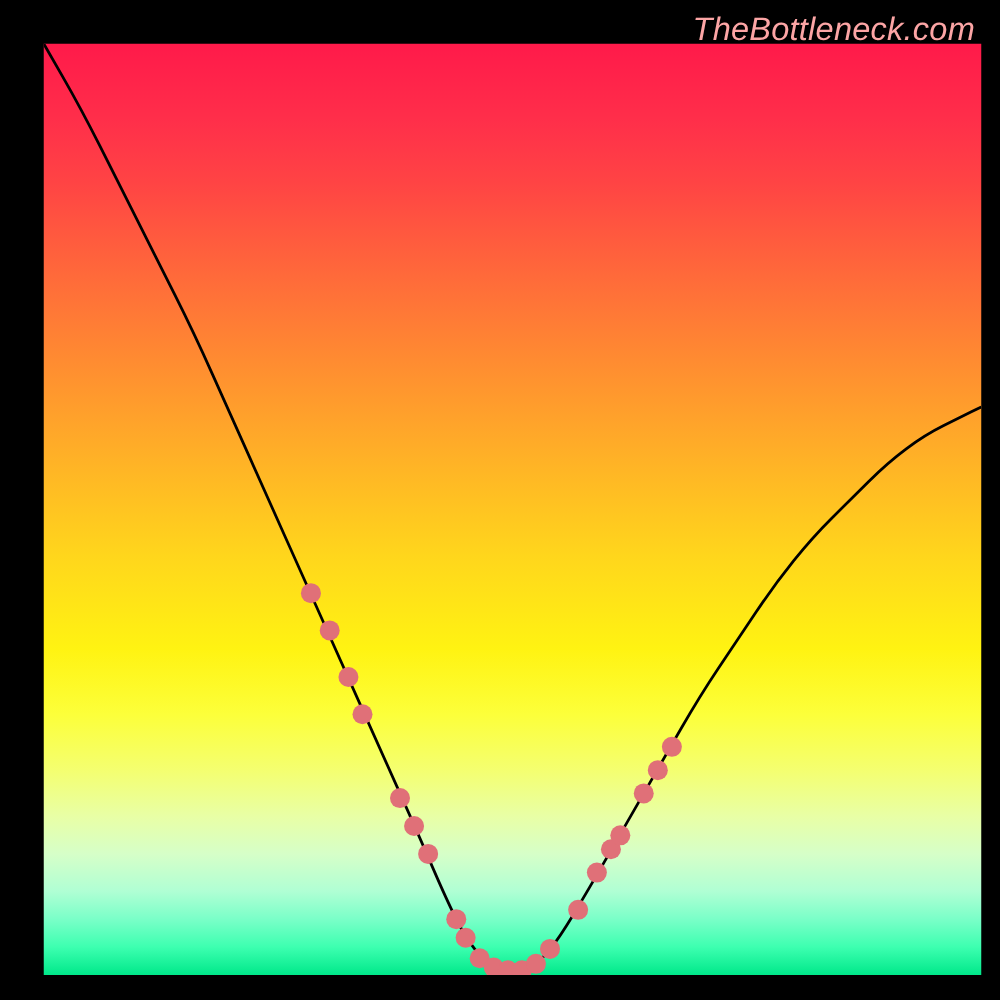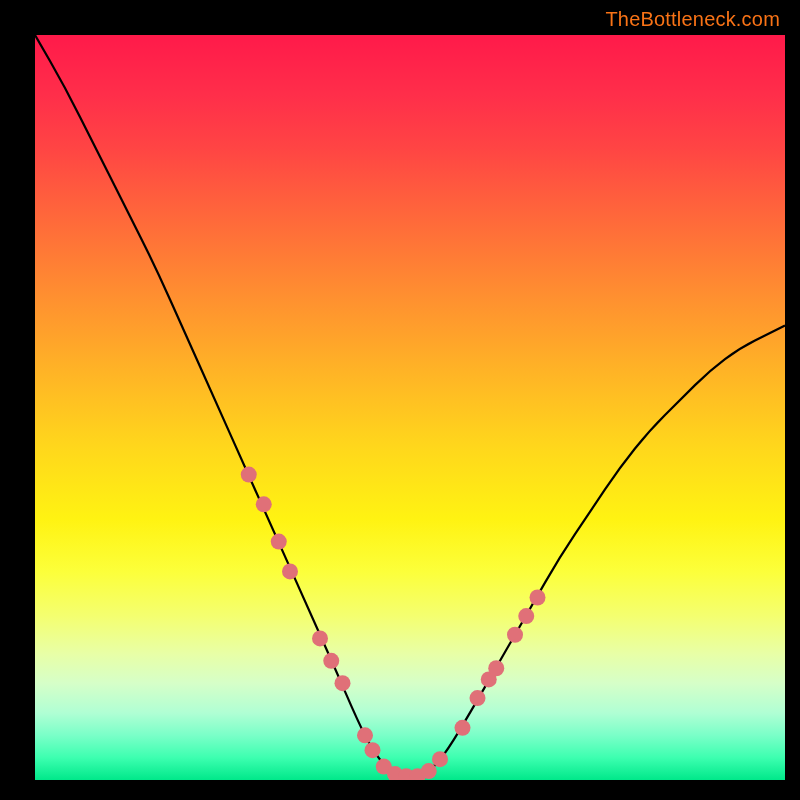--- a/index.html
+++ b/index.html
@@ -39,25 +39,26 @@
       #b0ffd4 91%,
       #7affc8 94%,
       #3dffb0 97%,
       #00e88a 100%
     );
   }
   .watermark {
     position: absolute;
     top: 8px;
     right: 20px;
-    color: #f97316;
-    font-size: 20px;
+    color: #fca5a5;
+    font-size: 26px;
     font-weight: 400;
     z-index: 10;
     letter-spacing: 0.2px;
+    font-style: italic;
   }
   svg.overlay {
     position: absolute;
     left: 0;
     top: 0;
     width: 750px;
     height: 745px;
     pointer-events: none;
   }
 </style>

